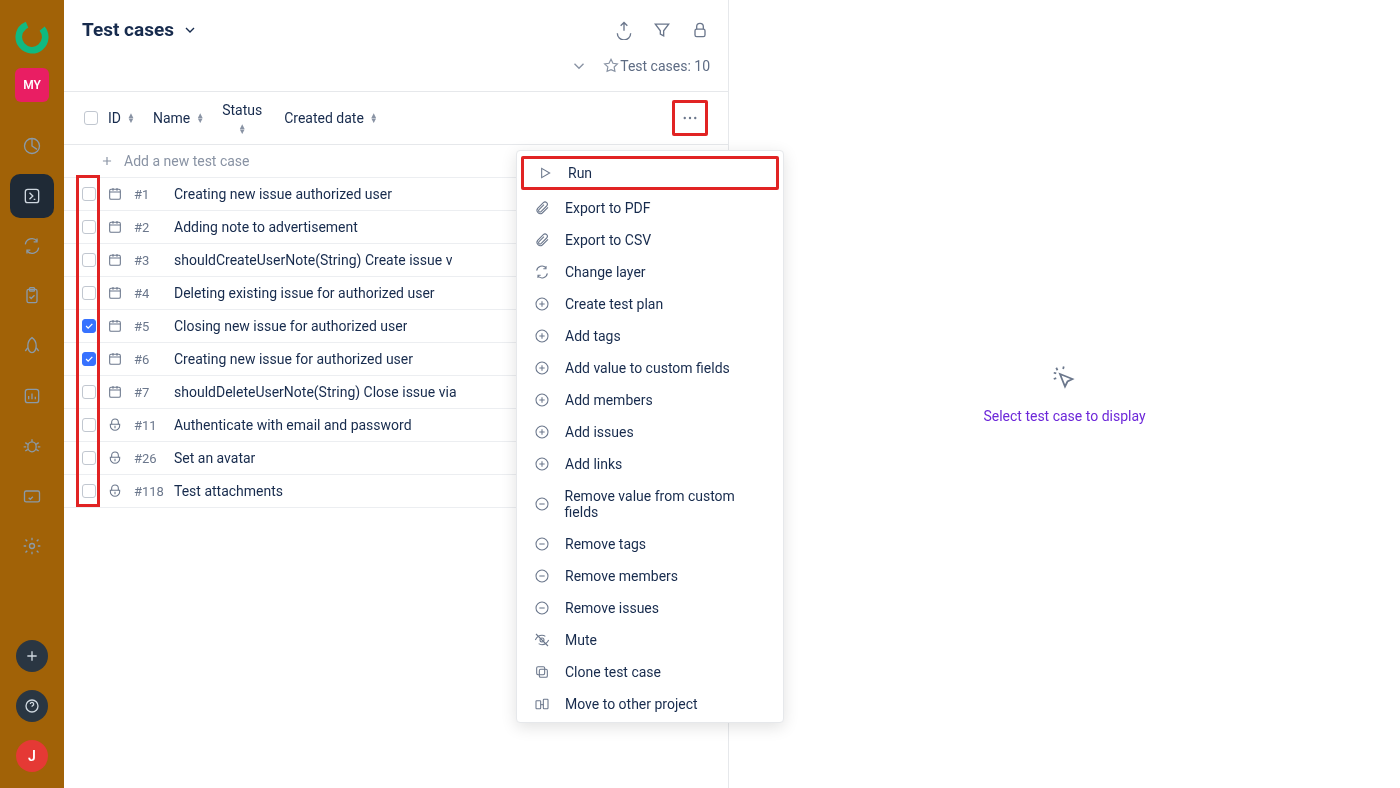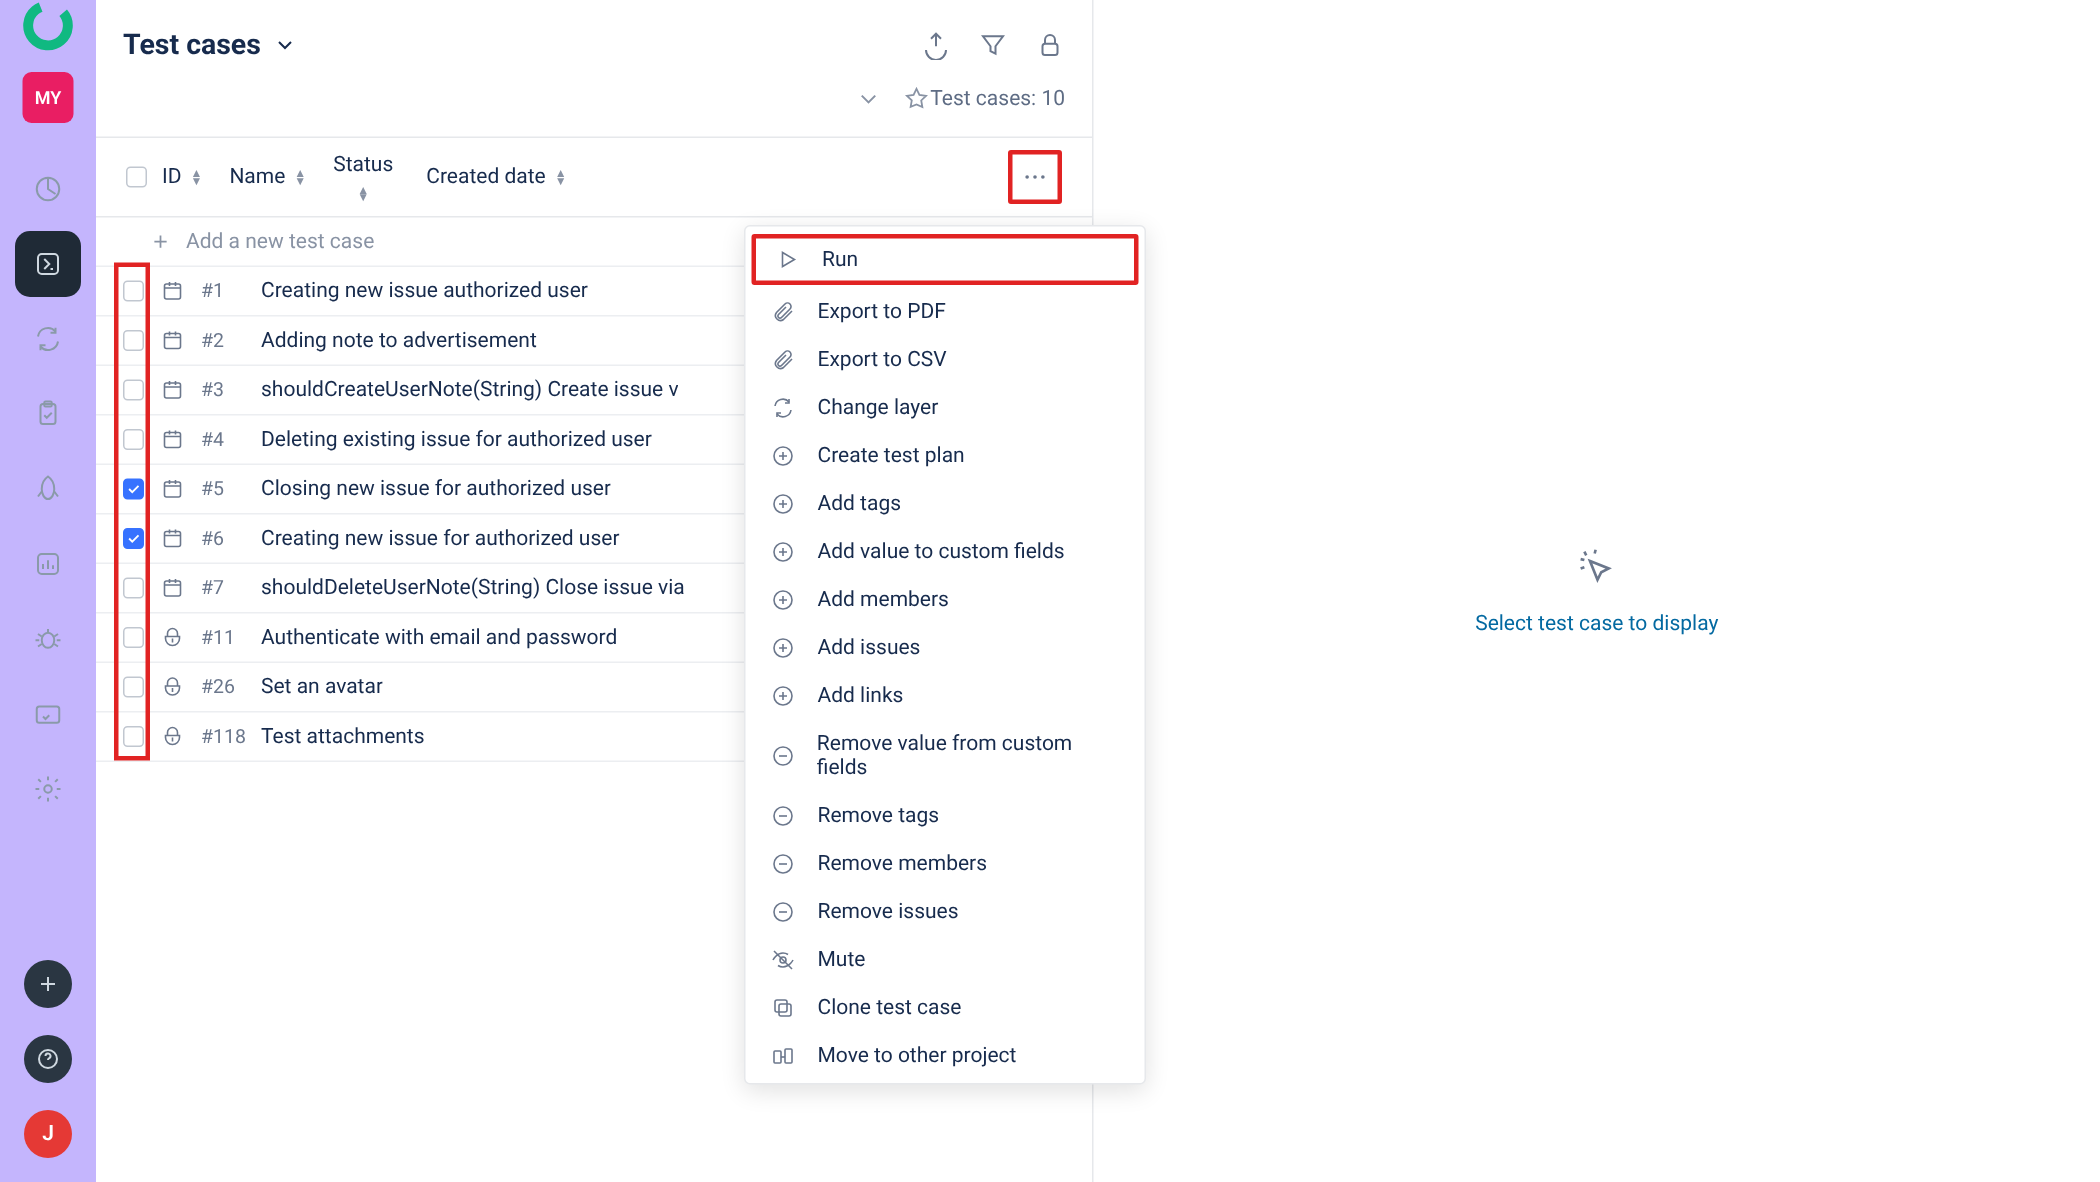--- a/index.html
+++ b/index.html
@@ -1,33 +1,33 @@
 <!DOCTYPE html>
 <html><head>
 <meta charset="utf-8">
 <style>
 * { margin: 0; padding: 0; box-sizing: border-box; }
 body { font-family: -apple-system, BlinkMacSystemFont, 'Segoe UI', Roboto, sans-serif; font-size: 14px; color: #172b4d; overflow: hidden; }
 .app { display: flex; height: 788px; width: 1400px; }
 
 
-.sidebar { width: 64px; background: #c4b5fd; display: flex; flex-direction: column; align-items: center; padding-top: 0; gap: 6px; }
+.sidebar { width: 64px; background: #a16207; display: flex; flex-direction: column; align-items: center; padding-top: 20px; gap: 6px; }
 .logo { display:flex; align-items:center; justify-content:center; margin-bottom: 8px; }
 .logo svg { width: 34px; height: 34px; }
 .project-badge { width: 34px; height: 34px; background: #e91e63; border-radius: 6px; display: flex; align-items: center; justify-content: center; color: #fff; font-weight: 600; font-size: 12px; margin-bottom: 16px; }
 .sb-icon { width: 44px; height: 44px; border-radius: 10px; display: flex; align-items: center; justify-content: center; color: #8a9aa9; cursor: pointer; }
 .sb-icon.active { background: #1f2a36; color: #cfd8e0; }
 .sb-spacer { flex: 1; }
 .sb-round { width: 32px; height: 32px; border-radius: 50%; background: #2a3642; color: #cfd8e0; display: flex; align-items: center; justify-content: center; margin-bottom: 12px; }
 .sb-avatar { width: 32px; height: 32px; border-radius: 50%; background: #e53935; color: #fff; display: flex; align-items: center; justify-content: center; font-weight: 600; margin-bottom: 16px; }
 
 
 .content { flex: 1; display: flex; min-width: 0; background: #fff; }
 .left-pane { width: 665px; border-right: 1px solid #e6e8eb; display: flex; flex-direction: column; position: relative; }
-.right-pane { flex: 1; display: flex; align-items: center; justify-content: center; flex-direction: column; color: #0369a1; gap: 14px; }
+.right-pane { flex: 1; display: flex; align-items: center; justify-content: center; flex-direction: column; color: #6d28d9; gap: 14px; }
 .right-pane svg { color: #6b778c; }
 
 
 .pane-header { display: flex; align-items: center; justify-content: space-between; padding: 18px 18px 10px 18px; }
 .title-row { display: flex; align-items: center; gap: 8px; }
 .title { font-size: 19px; font-weight: 700; }
 .header-actions { display: flex; align-items: center; gap: 18px; color: #6b778c; }
 .header-icon { cursor: pointer; }
 
 
@@ -55,21 +55,21 @@
 .row { display: flex; align-items: center; gap: 10px; padding: 6px 18px; border-bottom: 1px solid #eceef1; min-height: 33px; }
 .row .chk { width: 14px; height: 14px; border: 1.5px solid #c1c7d0; border-radius: 3px; flex-shrink: 0; display: flex; align-items: center; justify-content: center; }
 .row .chk.checked { background: #3772ff; border-color: #3772ff; }
 .row .chk.checked svg { color: #fff; }
 .type-icon { width: 18px; display: flex; justify-content: center; color: #6b778c; flex-shrink: 0; }
 .row .id { color: #6b778c; font-size: 13px; width: 30px; flex-shrink: 0; }
 .row .name { color: #172b4d; font-size: 14px; white-space: nowrap; overflow: hidden; }
 .checkbox-column-highlight { position: absolute; left: 12px; top: 0; width: 24px; border: 3px solid #e12323; pointer-events: none; }
 
 
-.dropdown { position: absolute; left: 432px; top: 150px; width: 268px; background: #fff; border: 1px solid #e6e8eb; border-radius: 4px; box-shadow: 0 4px 16px rgba(0,0,0,0.12); padding: 2px 0; z-index: 20; }
+.dropdown { position: absolute; left: 452px; top: 150px; width: 268px; background: #fff; border: 1px solid #e6e8eb; border-radius: 4px; box-shadow: 0 4px 16px rgba(0,0,0,0.12); padding: 2px 0; z-index: 20; }
 .dd-item { display: flex; align-items: center; gap: 14px; padding: 8px 16px; cursor: pointer; color: #172b4d; font-size: 14px; }
 .dd-item-first-wrap { margin: 3px 4px 2px 4px; border: 3px solid #e12323; border-radius: 2px; }
 .dd-item-first-wrap .dd-item { padding: 6px 12px; }
 .dd-icon { width: 18px; display: flex; justify-content: center; color: #6b778c; }
 
 svg { display: block; }
 </style>
 </head>
 <body>
 

